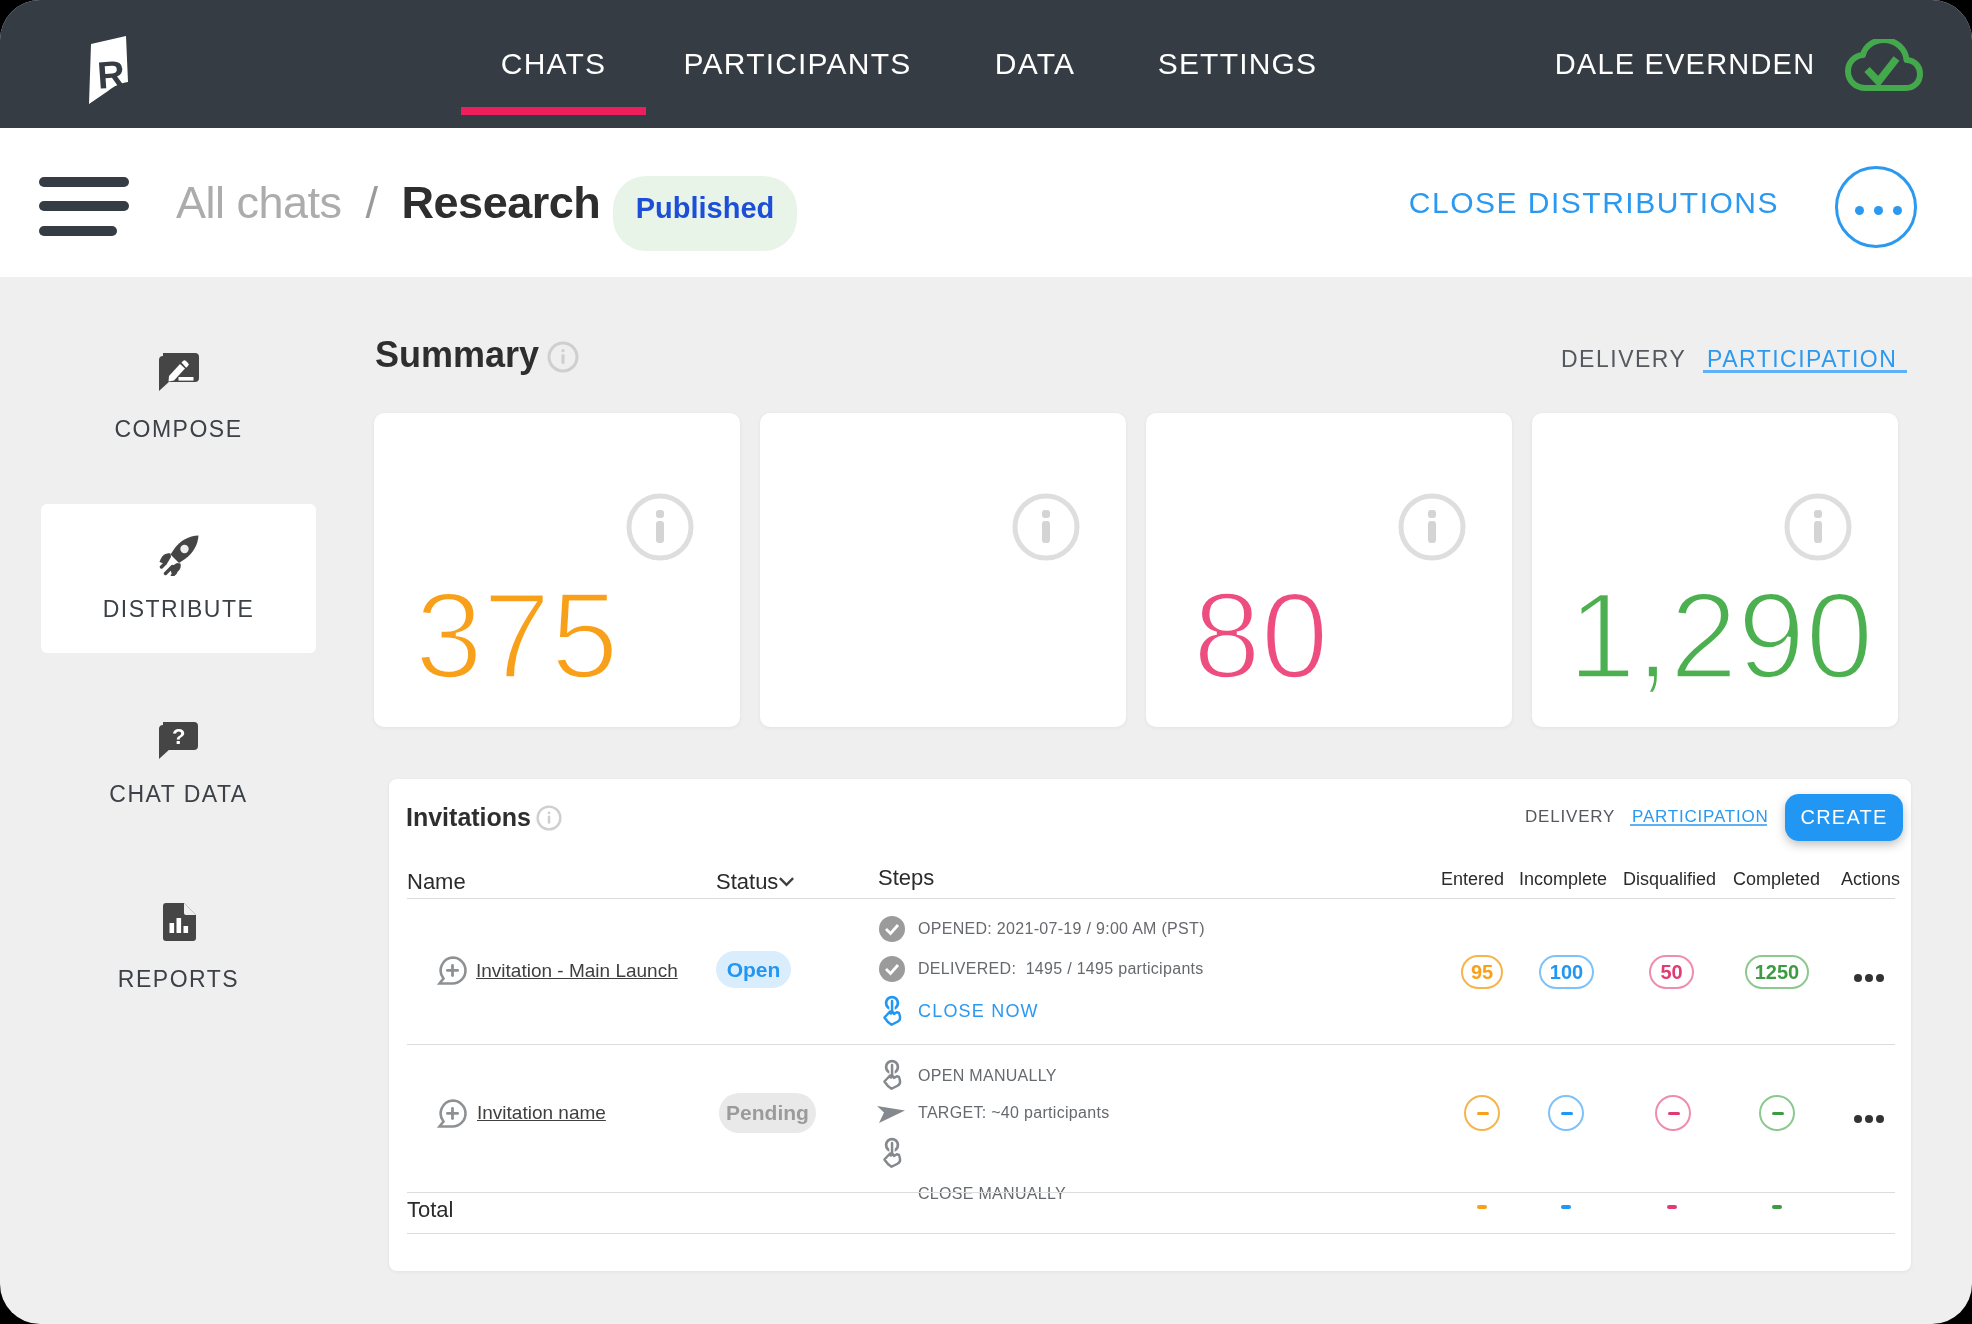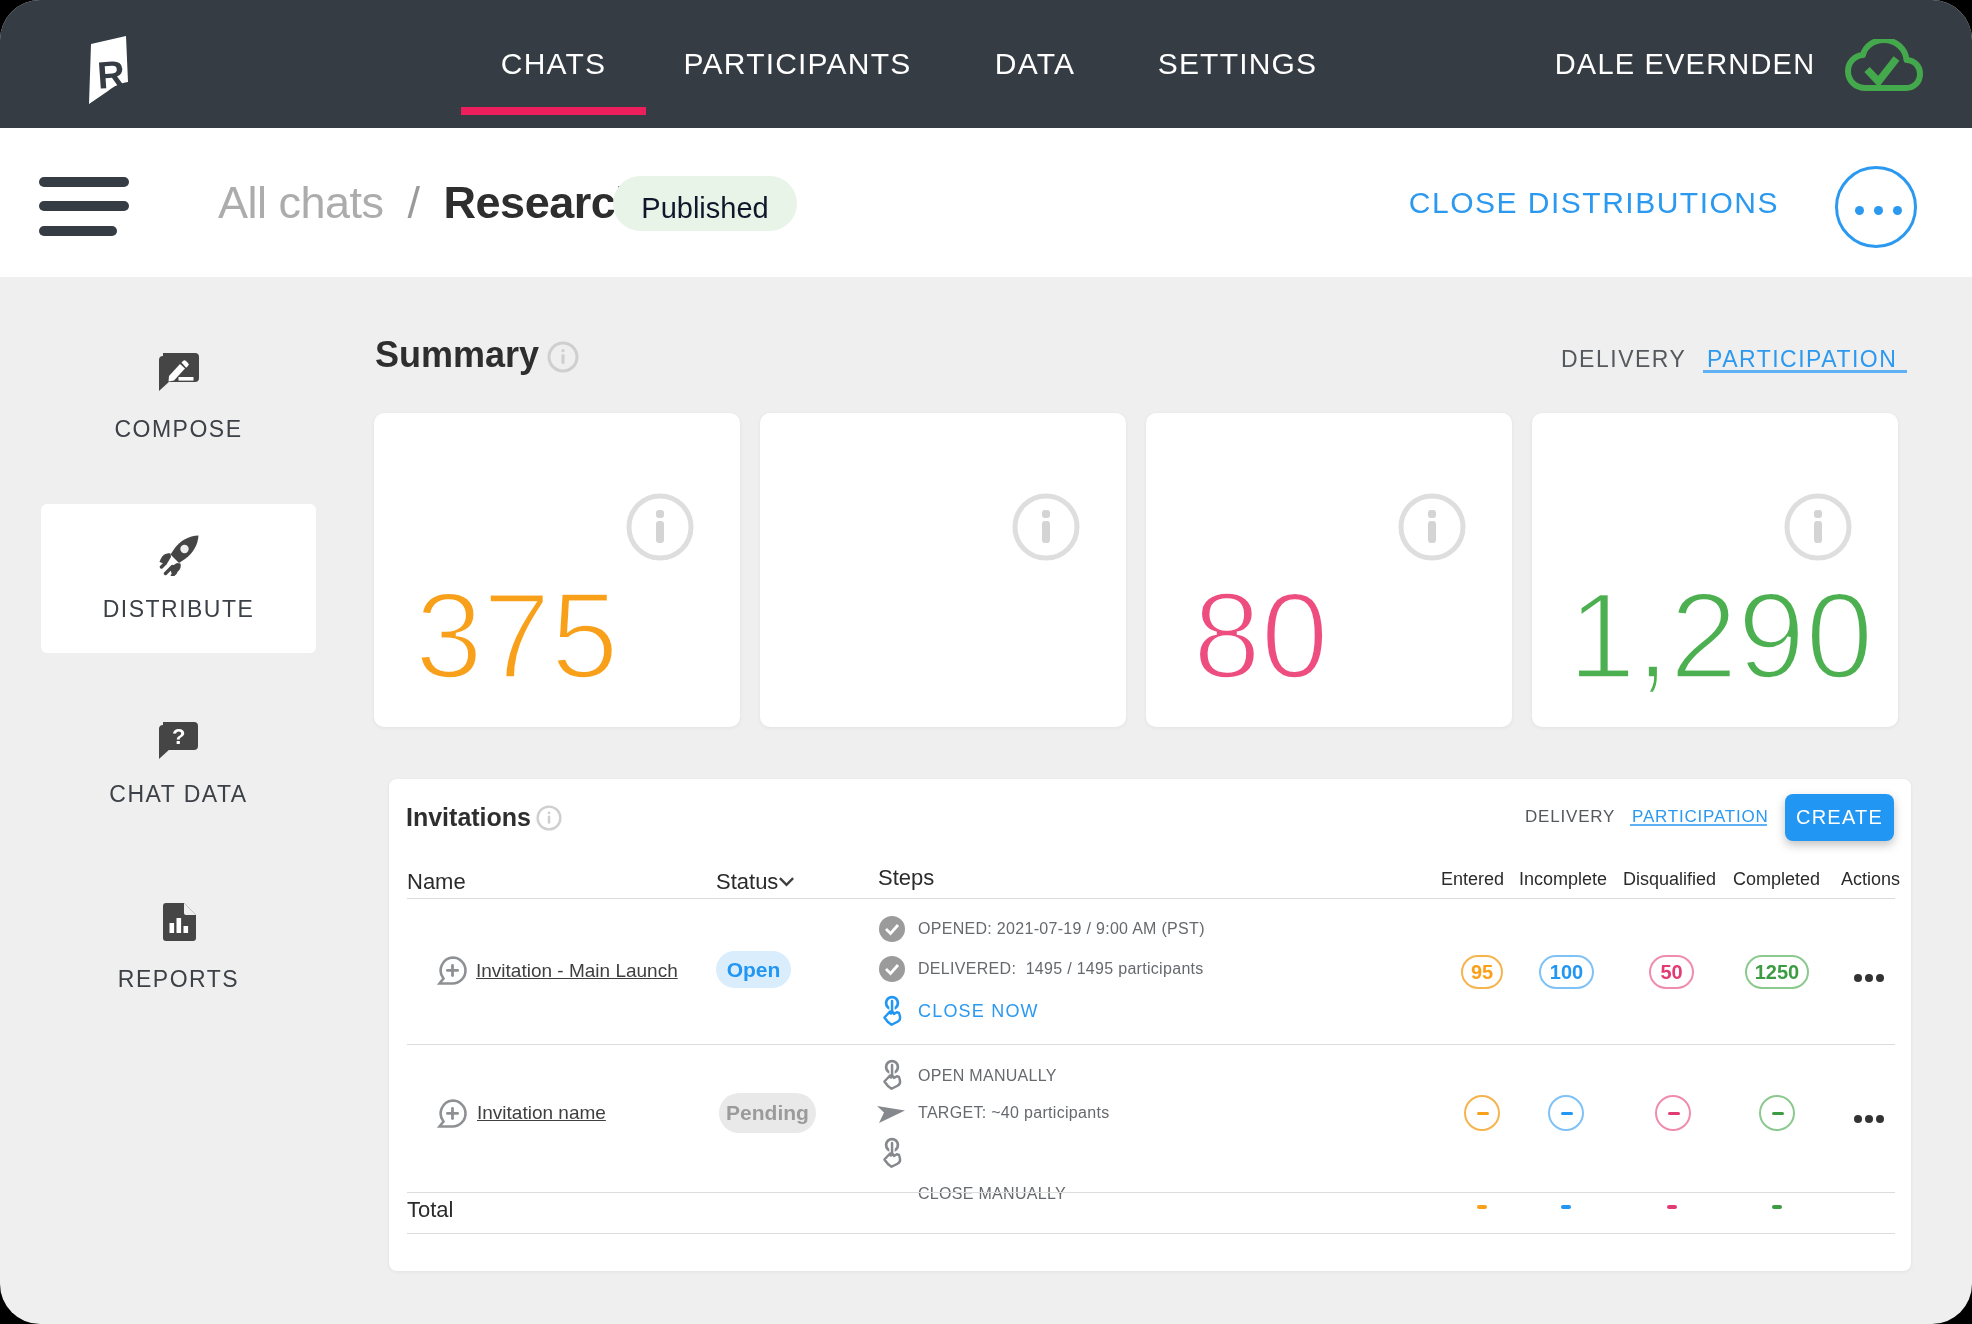--- a/index.html
+++ b/index.html
@@ -10,21 +10,21 @@
 
 
 .topbar { position:absolute; left:0; top:0; width:1972px; height:128px; background:#363C43; }
 .nav-item { position:absolute; top:0; height:128px; line-height:128px; color:#fff; font-size:30px; letter-spacing:1.2px; text-align:center; }
 .pink-underline { position:absolute; left:461px; top:107px; width:185px; height:8px; background:#EC1E5B; }
 
 
 .crumbbar { position:absolute; left:0; top:128px; width:1972px; height:149px; background:#fff; }
 .hbar { position:absolute; left:39px; height:10px; border-radius:5px; background:#363C43; }
 .crumbs { position:absolute; left:176px; top:0; height:149px; line-height:149px; font-size:45px; letter-spacing:-0.5px; white-space:nowrap; }
-.pill-published { position:absolute; left:613px; top:48px; width:184px; height:55px; border-radius:33px; background:#E9F4E9; color:#0f172a; font-weight:normal; font-size:29px; text-align:center; line-height:65px; }
+.pill-published { position:absolute; left:613px; top:48px; width:184px; height:75px; border-radius:33px; background:#E9F4E9; color:#1d4ed8; font-weight:bold; font-size:29px; text-align:center; line-height:65px; }
 .closedist { position:absolute; top:0; right:193px; height:149px; line-height:149px; color:#2B99F0; font-size:30px; letter-spacing:1.5px; }
 .dotcircle { position:absolute; left:1835px; top:38px; width:82px; height:82px; border:3px solid #2B99F0; border-radius:50%; }
 .dotcircle i { position:absolute; top:37px; width:9px; height:9px; border-radius:50%; background:#2B99F0; }
 
 
 .side-active { position:absolute; left:41px; top:504px; width:275px; height:149px; background:#fff; border-radius:6px; }
 .side-label { position:absolute; width:275px; left:41px; text-align:center; font-size:23px; letter-spacing:1.5px; color:#3C4147; }
 .side-icon { position:absolute; left:41px; width:275px; text-align:center; }
 
 
@@ -65,21 +65,21 @@
     <svg class="abs" style="left:1845px; top:39px;" width="78" height="54" viewBox="0 0 78 54">
       <path d="M21,49 C 10,49 3,41.5 3,32 C 3,23.5 9.5,16.5 18,16 C 20,7 29,1 38.5,1 C 51,1 60.5,9.5 61.5,21 C 70,21.5 75,27.5 75,35 C 75,43 69,49 61,49 Z" fill="none" stroke="#44A94C" stroke-width="6" stroke-linejoin="round"></path>
       <path d="M22,30.5 L33.5,42.5 L51.5,19.5" fill="none" stroke="#44A94C" stroke-width="7.5"></path>
     </svg>
   </div>
 
   <div class="crumbbar">
     <div class="hbar" style="top:49px; width:90px;"></div>
     <div class="hbar" style="top:73px; width:90px;"></div>
     <div class="hbar" style="top:98px; width:78px;"></div>
-    <div class="crumbs"><span style="color:#ACACAC;margin-left:42px;">All chats</span><span style="color:#9A9A9A;">&nbsp; / &nbsp;</span><span style="color:#2E2E2E; font-weight:bold;">Research</span></div>
+    <div class="crumbs"><span style="color:#ACACAC;">All chats</span><span style="color:#9A9A9A;">&nbsp; / &nbsp;</span><span style="color:#2E2E2E; font-weight:bold;">Research</span></div>
     <div class="pill-published">Published</div>
     <div class="closedist">CLOSE DISTRIBUTIONS</div>
     <div class="dotcircle">
         <i style="left:17px;"></i>
         <i style="left:36px;"></i>
         <i style="left:55px;"></i>
       </div>
   </div>
 
   <div class="side-active"></div>
@@ -163,21 +163,21 @@
   <div class="panel">
     <div class="abs" style="left:17px; top:24px; font-size:25px; font-weight:bold; color:#2E2E2E;text-align:right;">Invitations</div>
     <svg class="abs" style="left:147px; top:26px;" width="26" height="26" viewBox="0 0 32 32">
       <circle cx="16" cy="16" r="14" fill="none" stroke="#CFCFCF" stroke-width="3"></circle>
       <rect x="14.4" y="13" width="3.2" height="10" rx="1.5" fill="#CFCFCF"></rect>
       <rect x="14.4" y="8" width="3.2" height="3.2" rx="1.5" fill="#CFCFCF"></rect>
     </svg>
     <div class="abs" style="left:1136px; top:28px; font-size:17px; letter-spacing:0.8px; color:#55595E;">DELIVERY</div>
     <div class="abs" style="left:1243px; top:28px; font-size:17px; letter-spacing:0.8px; color:#2B99F0;">PARTICIPATION</div>
     <div class="abs" style="left:1241px; top:45px; width:137px; height:2px; background:#5FB1F5;"></div>
-    <div class="abs" style="left:1396px; top:15px; width:109px; height:47px; background:#2196F3; border-radius:8px; color:#fff; font-size:20px; letter-spacing:1.2px; text-align:center; line-height:47px; box-shadow:0 4px 10px rgba(120,120,120,0.45);">CREATE</div>
+    <div class="abs" style="left:1396px; top:15px; width:118px; height:47px; background:#2196F3; border-radius:14px; color:#fff; font-size:20px; letter-spacing:1.2px; text-align:center; line-height:47px; box-shadow:0 4px 10px rgba(120,120,120,0.45);">CREATE</div>
 
     <div class="th" style="left:18px; top:90px;">Name</div>
     <div class="th" style="left:327px; top:90px;">Status</div>
     <svg class="abs" style="left:389px; top:97px;" width="17" height="11" viewBox="0 0 18 11">
         <path d="M2,2 L9,9 L16,2" fill="none" stroke="#3F3F3F" stroke-width="2.5"></path>
       </svg>
     <div class="th" style="left:489px; top:86px;">Steps</div>
     <div class="thr" style="left:1015px; width:100px; top:90px;">Entered</div>
     <div class="thr" style="left:1098px; width:120px; top:90px;">Incomplete</div>
     <div class="thr" style="left:1207px; width:120px; top:90px;">Disqualified</div>

